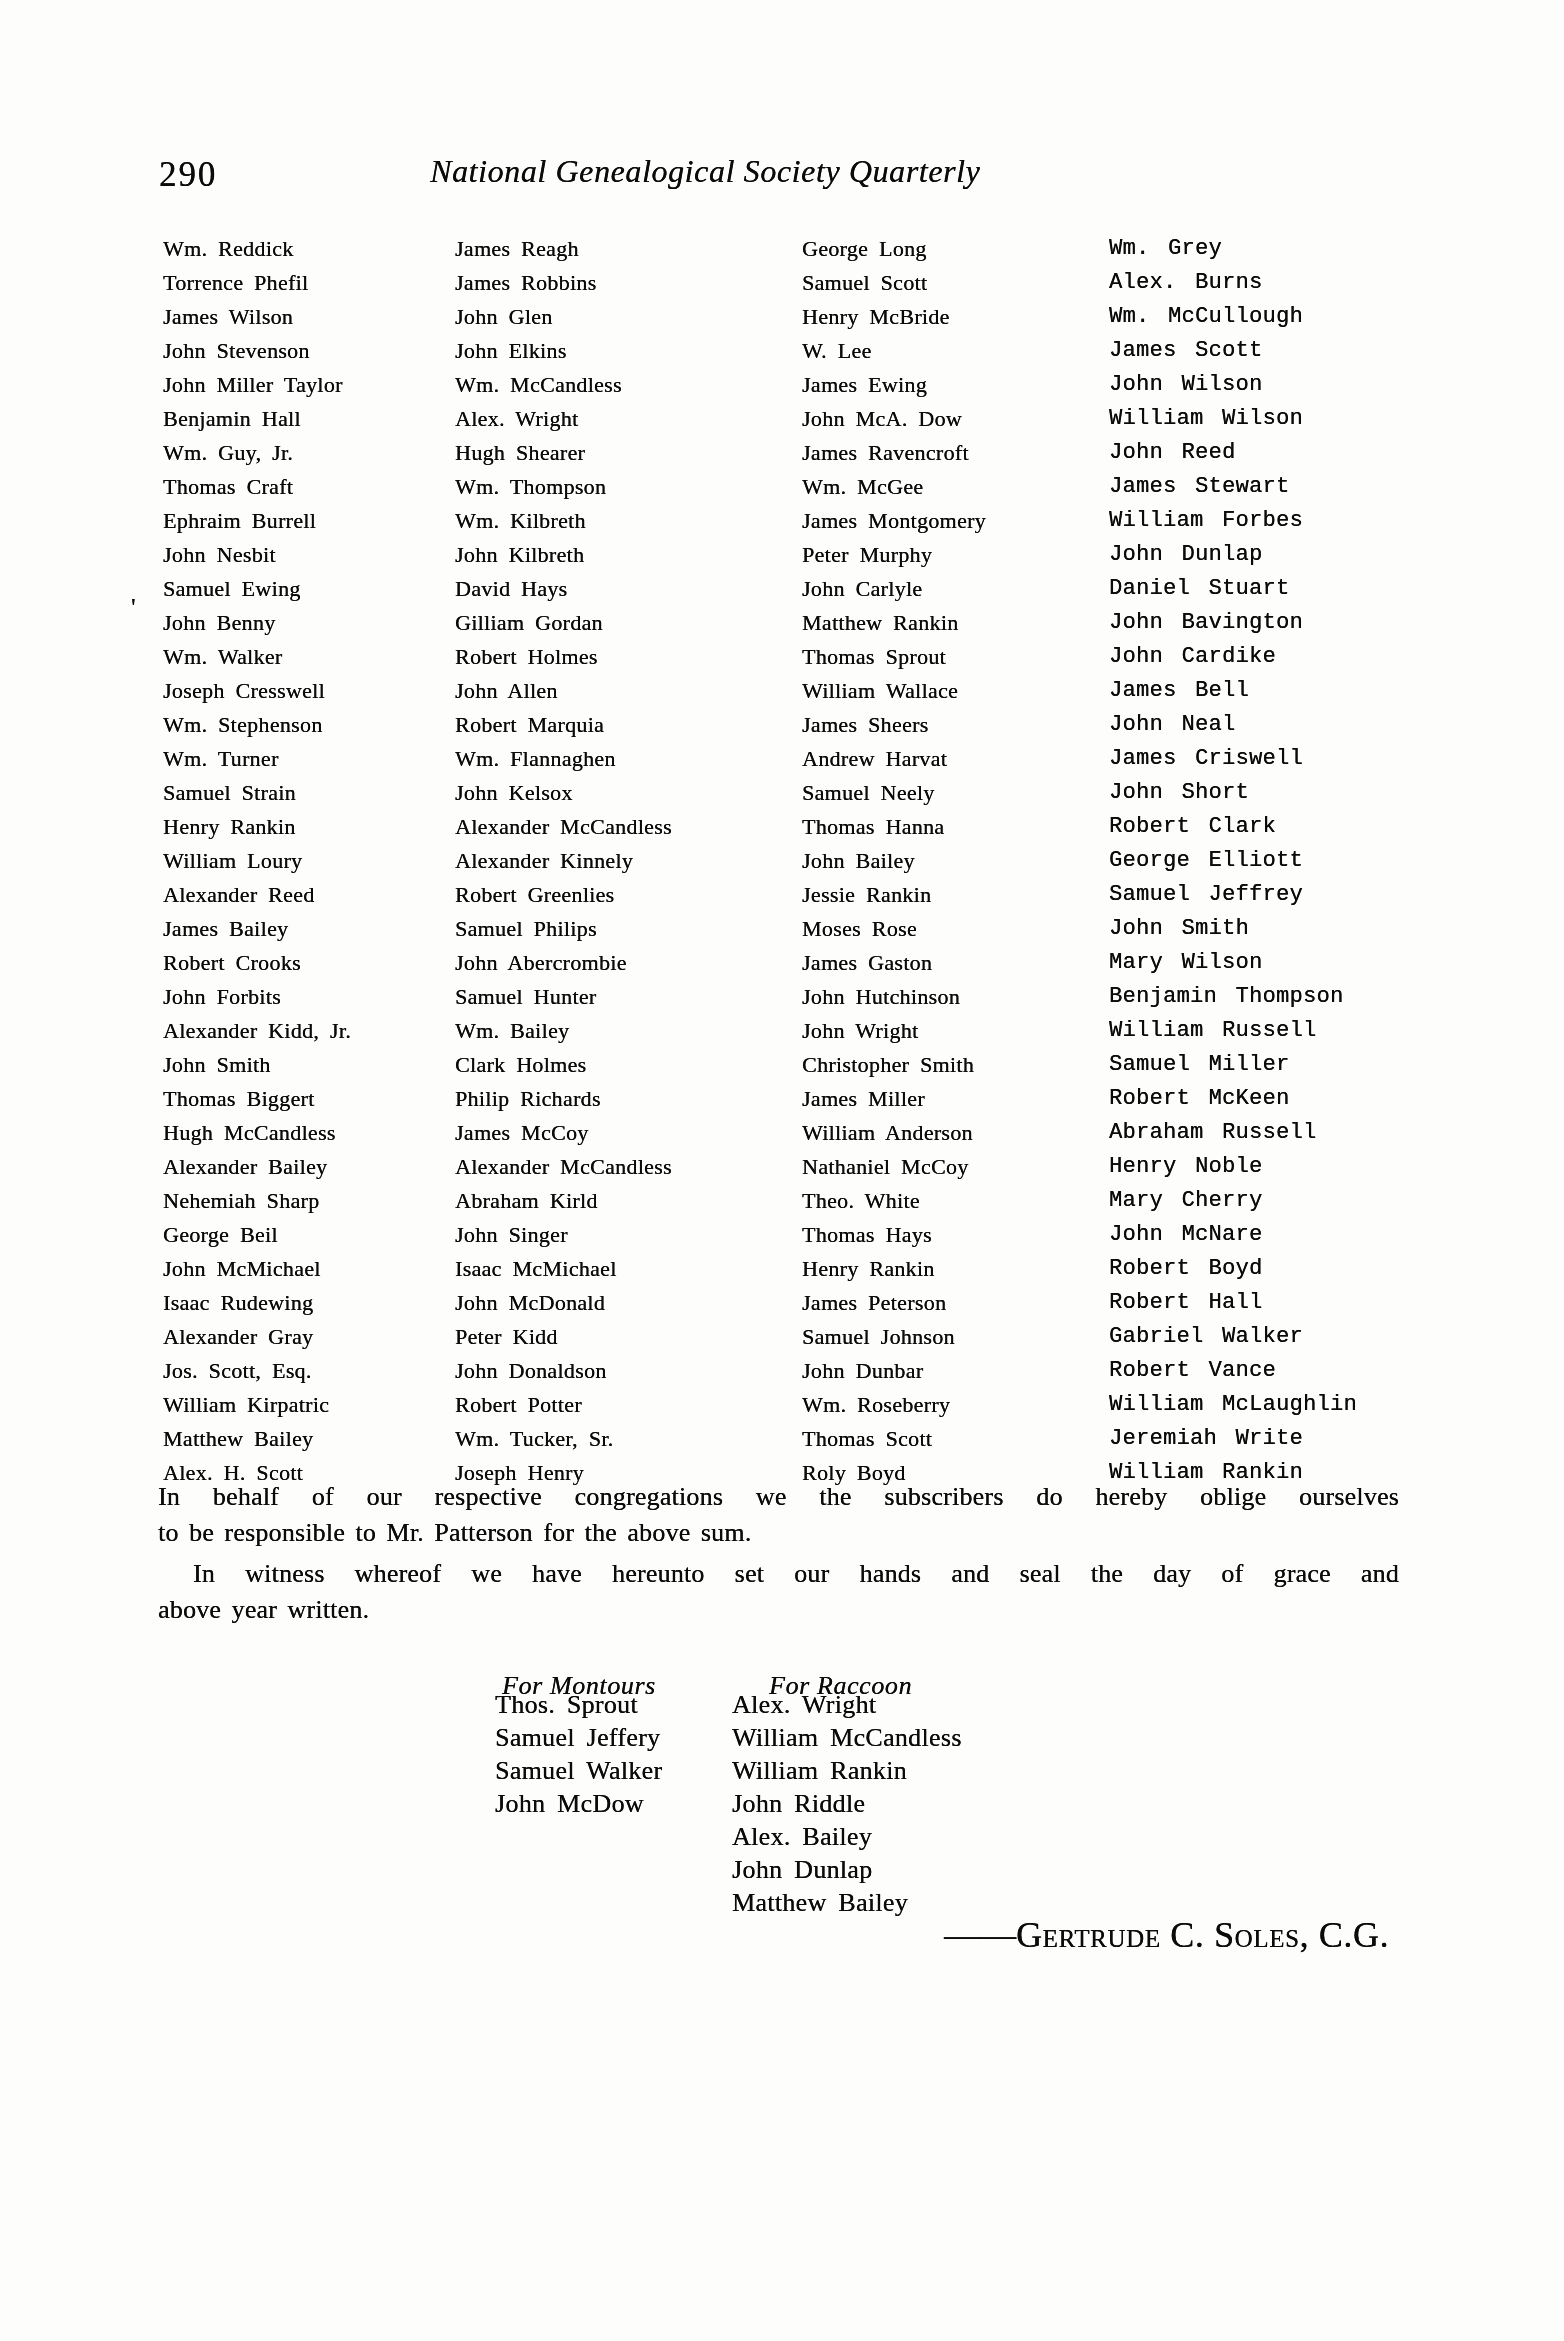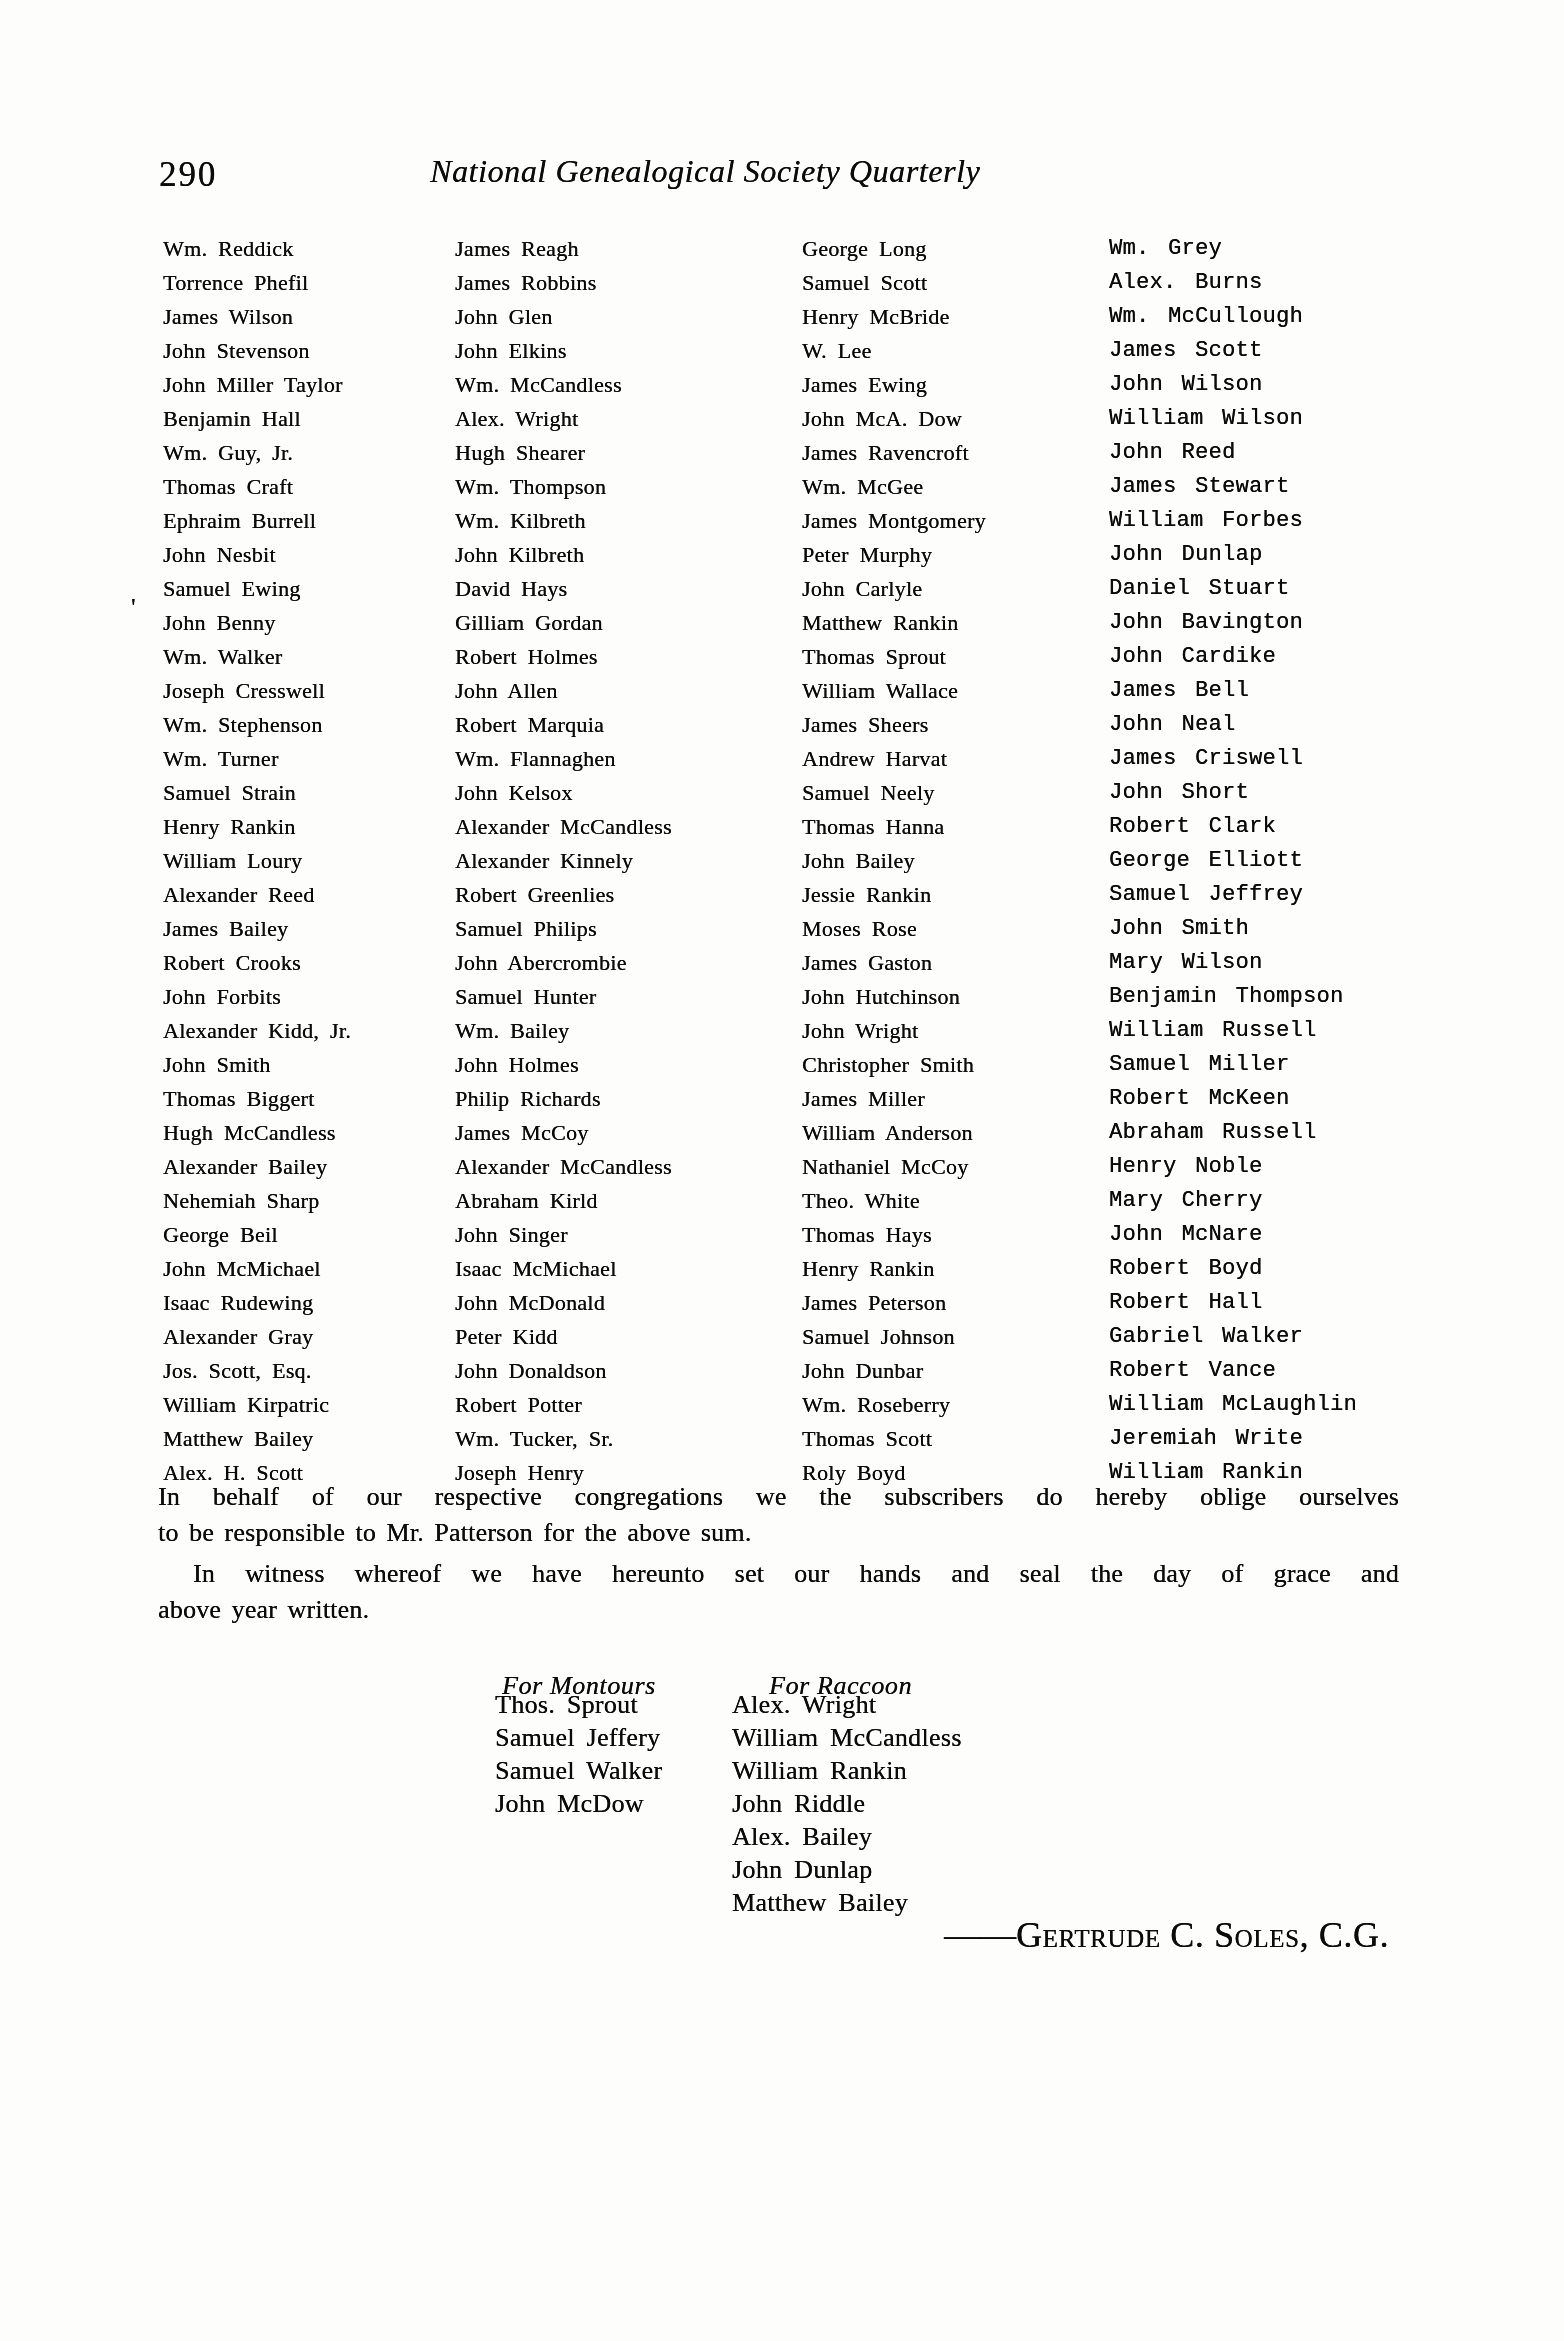--- a/index.html
+++ b/index.html
@@ -138,21 +138,21 @@
       <div>Robert Marquia</div>
       <div>Wm. Flannaghen</div>
       <div>John Kelsox</div>
       <div>Alexander McCandless</div>
       <div>Alexander Kinnely</div>
       <div>Robert Greenlies</div>
       <div>Samuel Philips</div>
       <div>John Abercrombie</div>
       <div>Samuel Hunter</div>
       <div>Wm. Bailey</div>
-      <div>John Holmes</div>
+      <div>Clark Holmes</div>
       <div>Philip Richards</div>
       <div>James McCoy</div>
       <div>Alexander McCandless</div>
       <div>Abraham Kirld</div>
       <div>John Singer</div>
       <div>Isaac McMichael</div>
       <div>John McDonald</div>
       <div>Peter Kidd</div>
       <div>John Donaldson</div>
       <div>Robert Potter</div>

